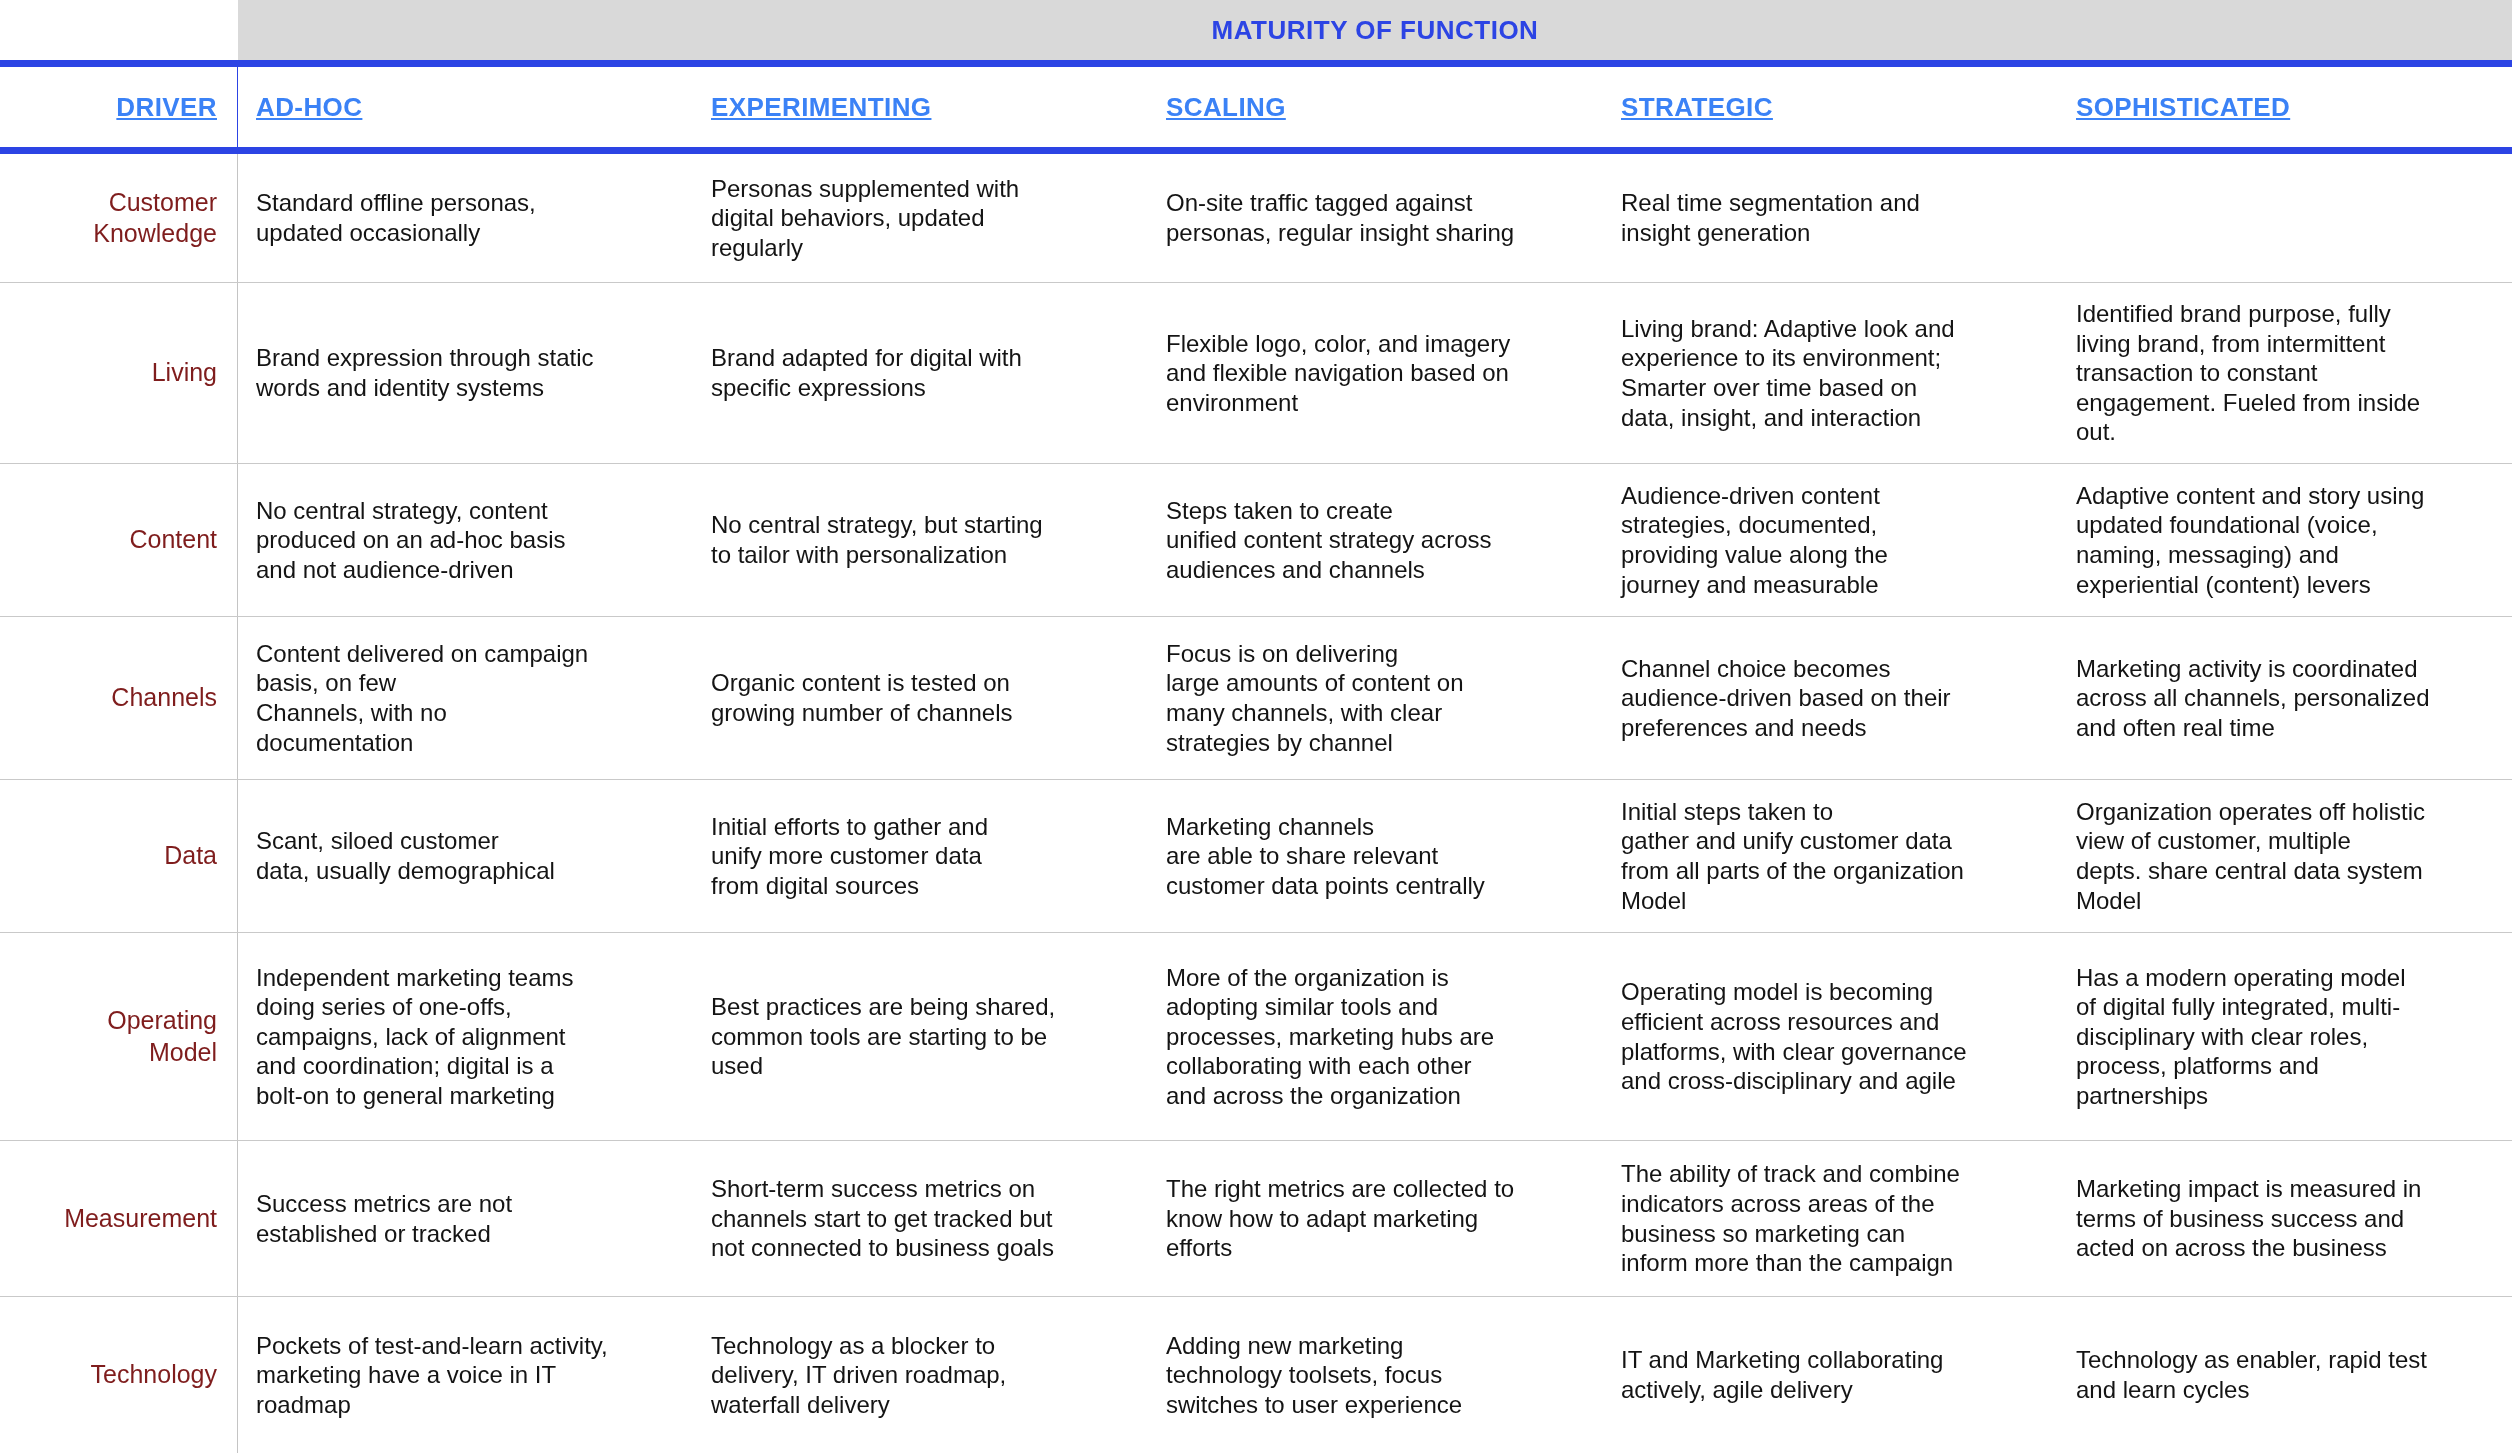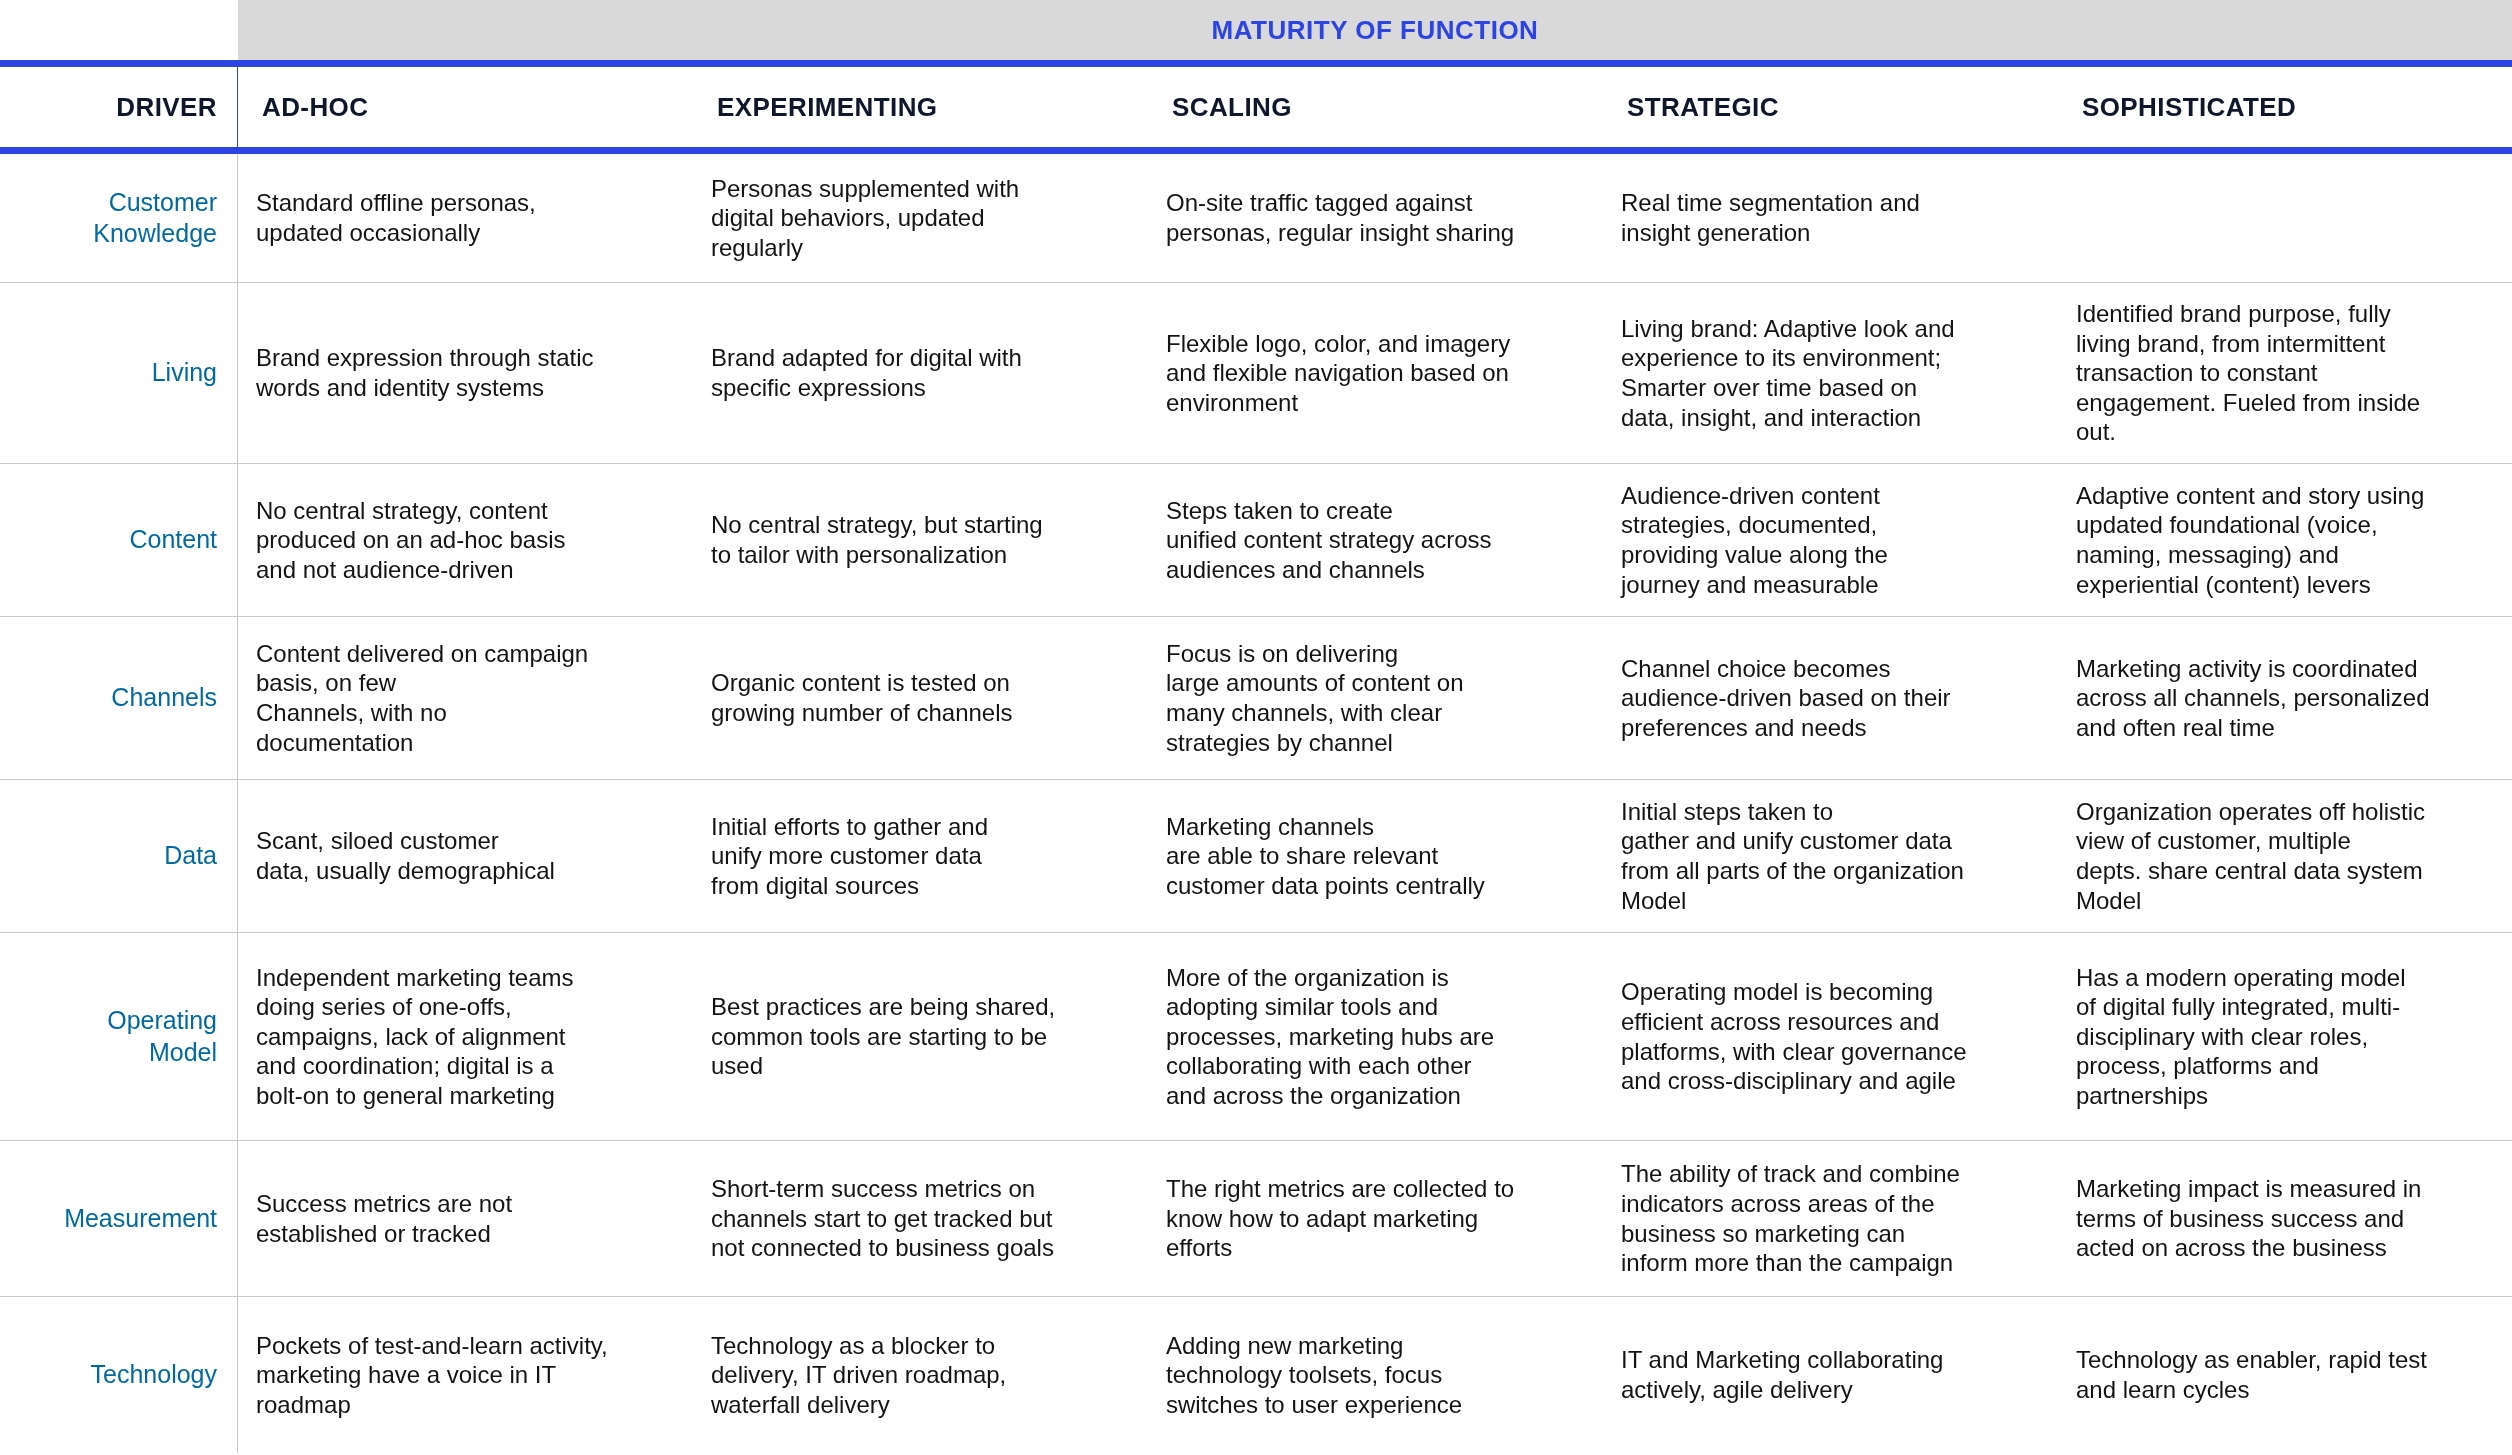--- a/index.html
+++ b/index.html
@@ -46,23 +46,24 @@
     height: 94px;
     border-top: 7.2px solid #2c44e4;
     border-bottom: 7.2px solid #2c44e4;
   }
   .header-cell {
     display: flex;
     align-items: center;
     font-size: 26px;
     font-weight: bold;
     letter-spacing: 0.4px;
-    color: #0f172a;
-    box-sizing: border-box;
-    padding: 0 24px;
+    color: #3b82f6;
+    box-sizing: border-box;
+    padding: 0 18px;
+    text-decoration: underline;
   }
   .header-cell.driver-head {
     justify-content: flex-end;
     padding-right: 20px;
     border-right: 1.8px solid #2c44e4;
   }
   
   .body-row {
     border-bottom: 1.8px solid #c9c9c9;
   }
@@ -70,21 +71,21 @@
     border-bottom: none;
   }
   .driver-cell {
     display: flex;
     align-items: center;
     justify-content: flex-end;
     text-align: right;
     padding-right: 20px;
     box-sizing: border-box;
     border-right: 1.8px solid #c4c4c4;
-    color: #0369a1;
+    color: #7f1d1d;
     font-size: 25px;
     line-height: 1.25;
     white-space: pre-line;
   }
   .level-cell {
     display: flex;
     align-items: center;
     box-sizing: border-box;
     padding: 9px 30.5px 9px 18px;
     font-size: 24px;

